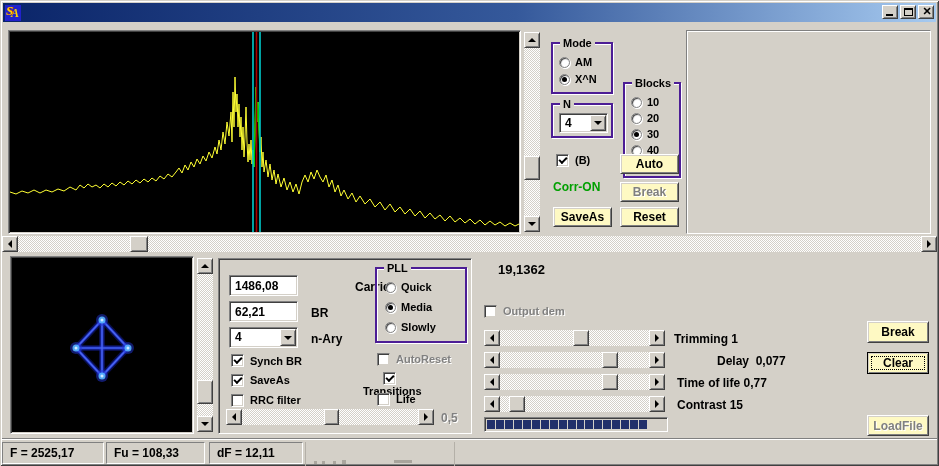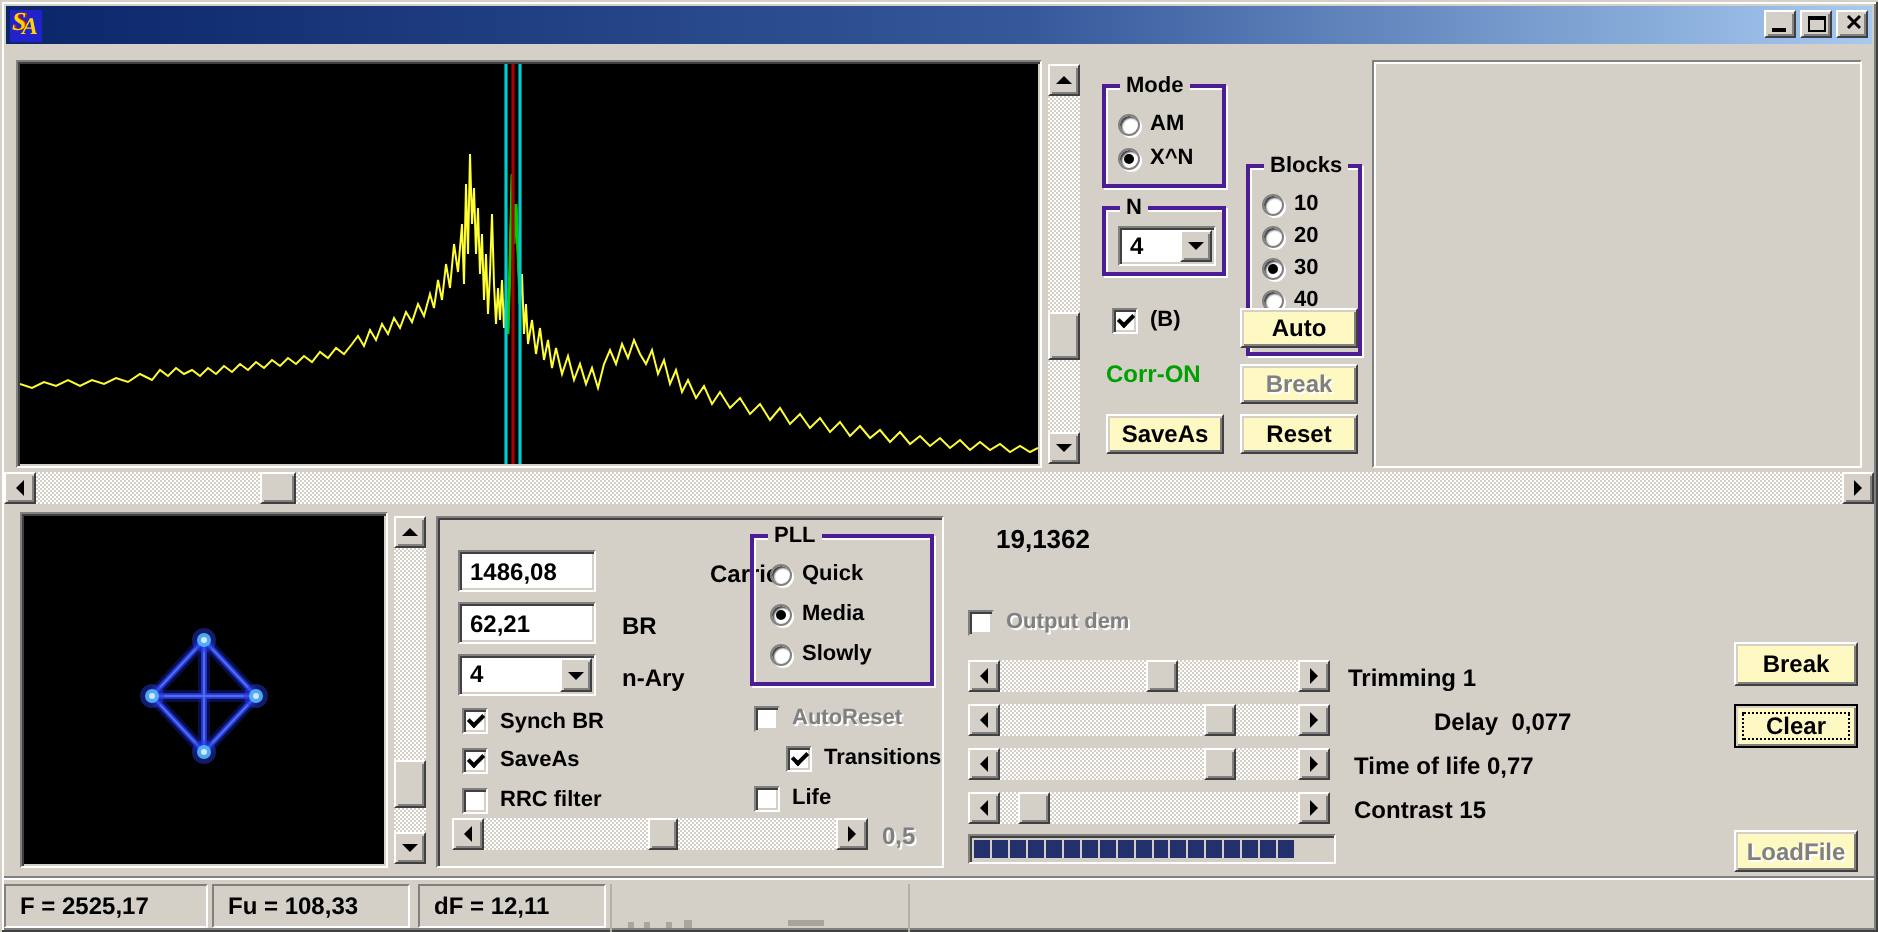--- a/index.html
+++ b/index.html
@@ -288,21 +288,21 @@
       <div class="row" style="left:8px;top:51px;">
         <span class="radio"></span>
         <span class="lbl">Slowly</span>
       </div>
     </div>
 
     <div class="row" style="left:158px;top:93px;">
       <span class="cb disgrey" style="border-color:#808080 #d4d0c8 #d4d0c8 #808080;"></span>
       <span class="lbl dis">AutoReset</span>
     </div>
-    <div class="row" style="left:174px;top:113px;">
+    <div class="row" style="left:144px;top:113px;flex-direction:column;">
       <span class="cb on"></span>
       <span class="lbl">Transitions</span>
     </div>
     <div class="row" style="left:158px;top:133px;">
       <span class="cb"></span>
       <span class="lbl">Life</span>
     </div>
 
     <div class="abs" style="left:7px;top:150px;width:208px;height:16px;">
       <div class="track" style="left:0;top:0;width:208px;height:16px;"></div>

